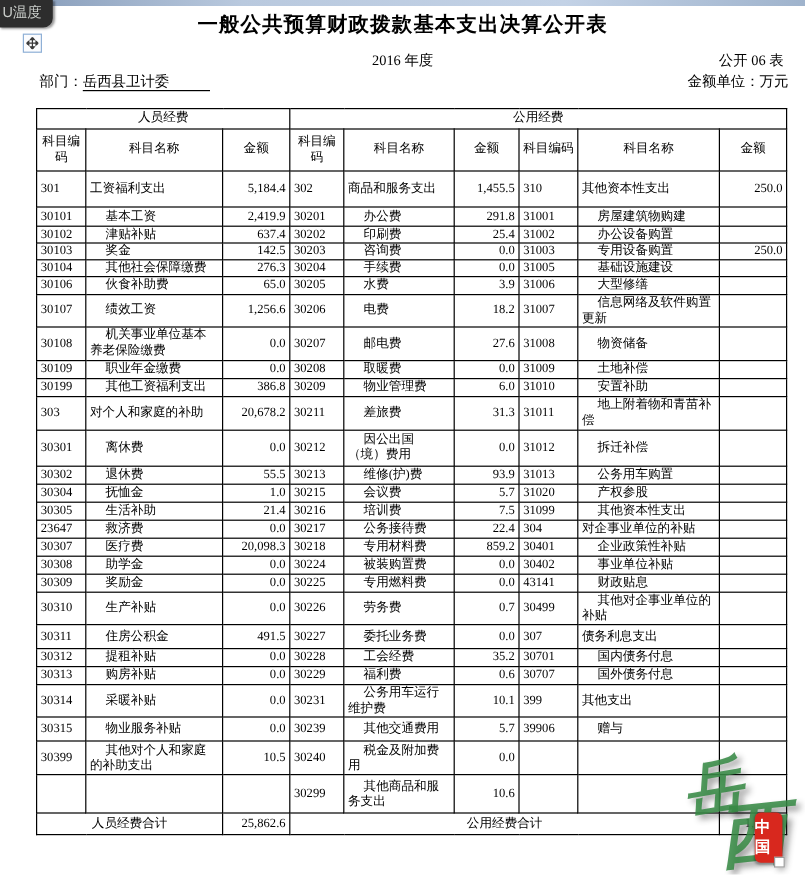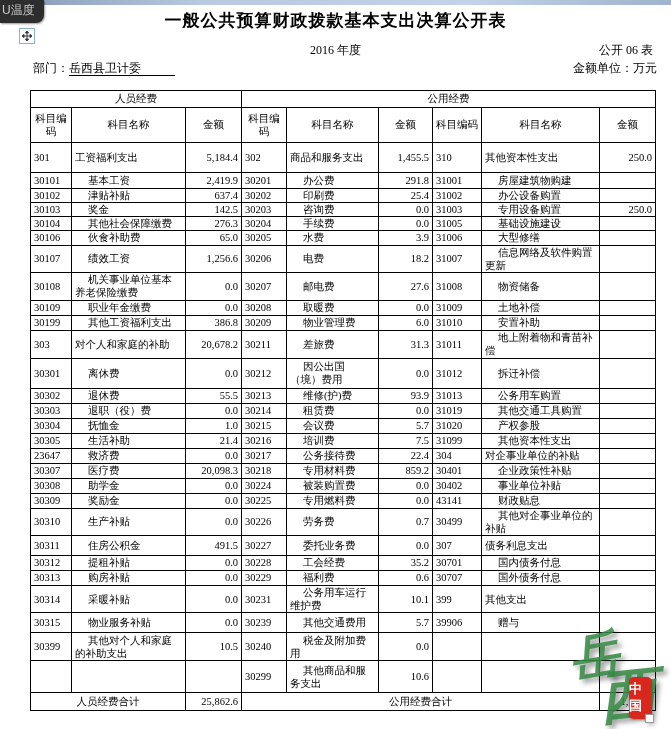--- a/index.html
+++ b/index.html
@@ -261,31 +261,20 @@
           <td class="name sub">退休费</td>
           <td class="amt">55.5</td>
           <td class="code">30213</td>
           <td class="name sub">维修(护)费</td>
           <td class="amt">93.9</td>
           <td class="code">31013</td>
           <td class="name sub">公务用车购置</td>
           <td class="amt"></td>
         </tr>
         <tr style="height: 15px;">
-          <td class="code">30303</td>
-          <td class="name sub">退职（役）费</td>
-          <td class="amt">0.0</td>
-          <td class="code">30214</td>
-          <td class="name sub">租赁费</td>
-          <td class="amt">0.0</td>
-          <td class="code">31019</td>
-          <td class="name sub">其他交通工具购置</td>
-          <td class="amt"></td>
-        </tr>
-        <tr style="height: 15px;">
           <td class="code">30304</td>
           <td class="name sub">抚恤金</td>
           <td class="amt">1.0</td>
           <td class="code">30215</td>
           <td class="name sub">会议费</td>
           <td class="amt">5.7</td>
           <td class="code">31020</td>
           <td class="name sub">产权参股</td>
           <td class="amt"></td>
         </tr>

